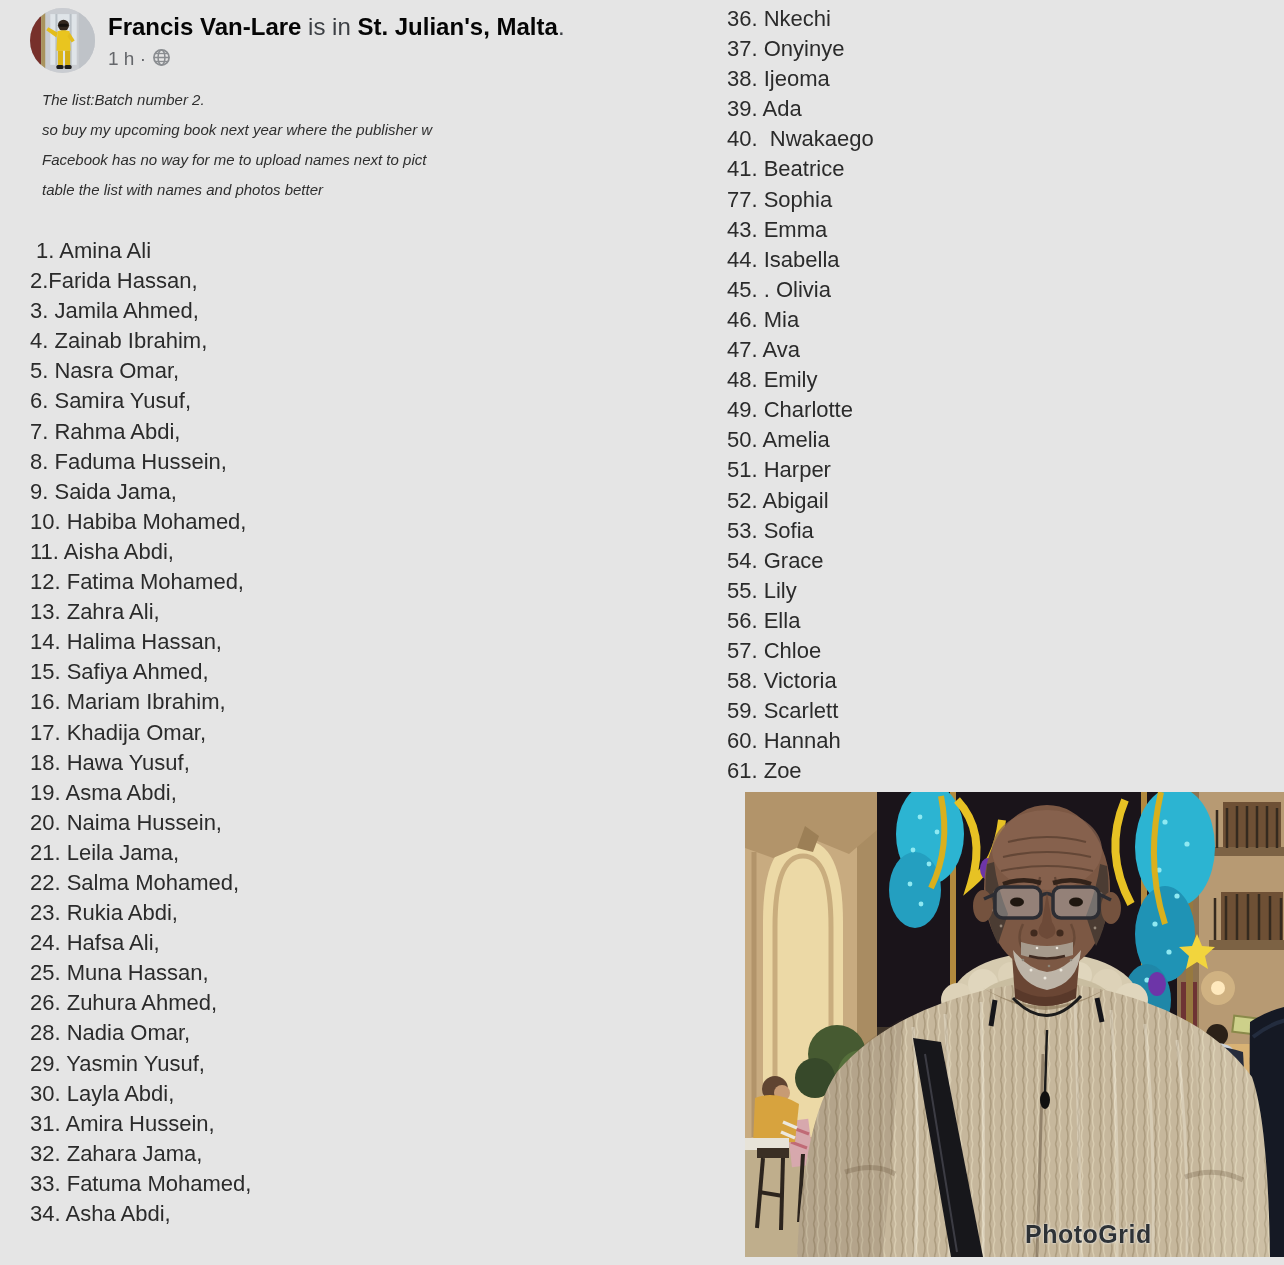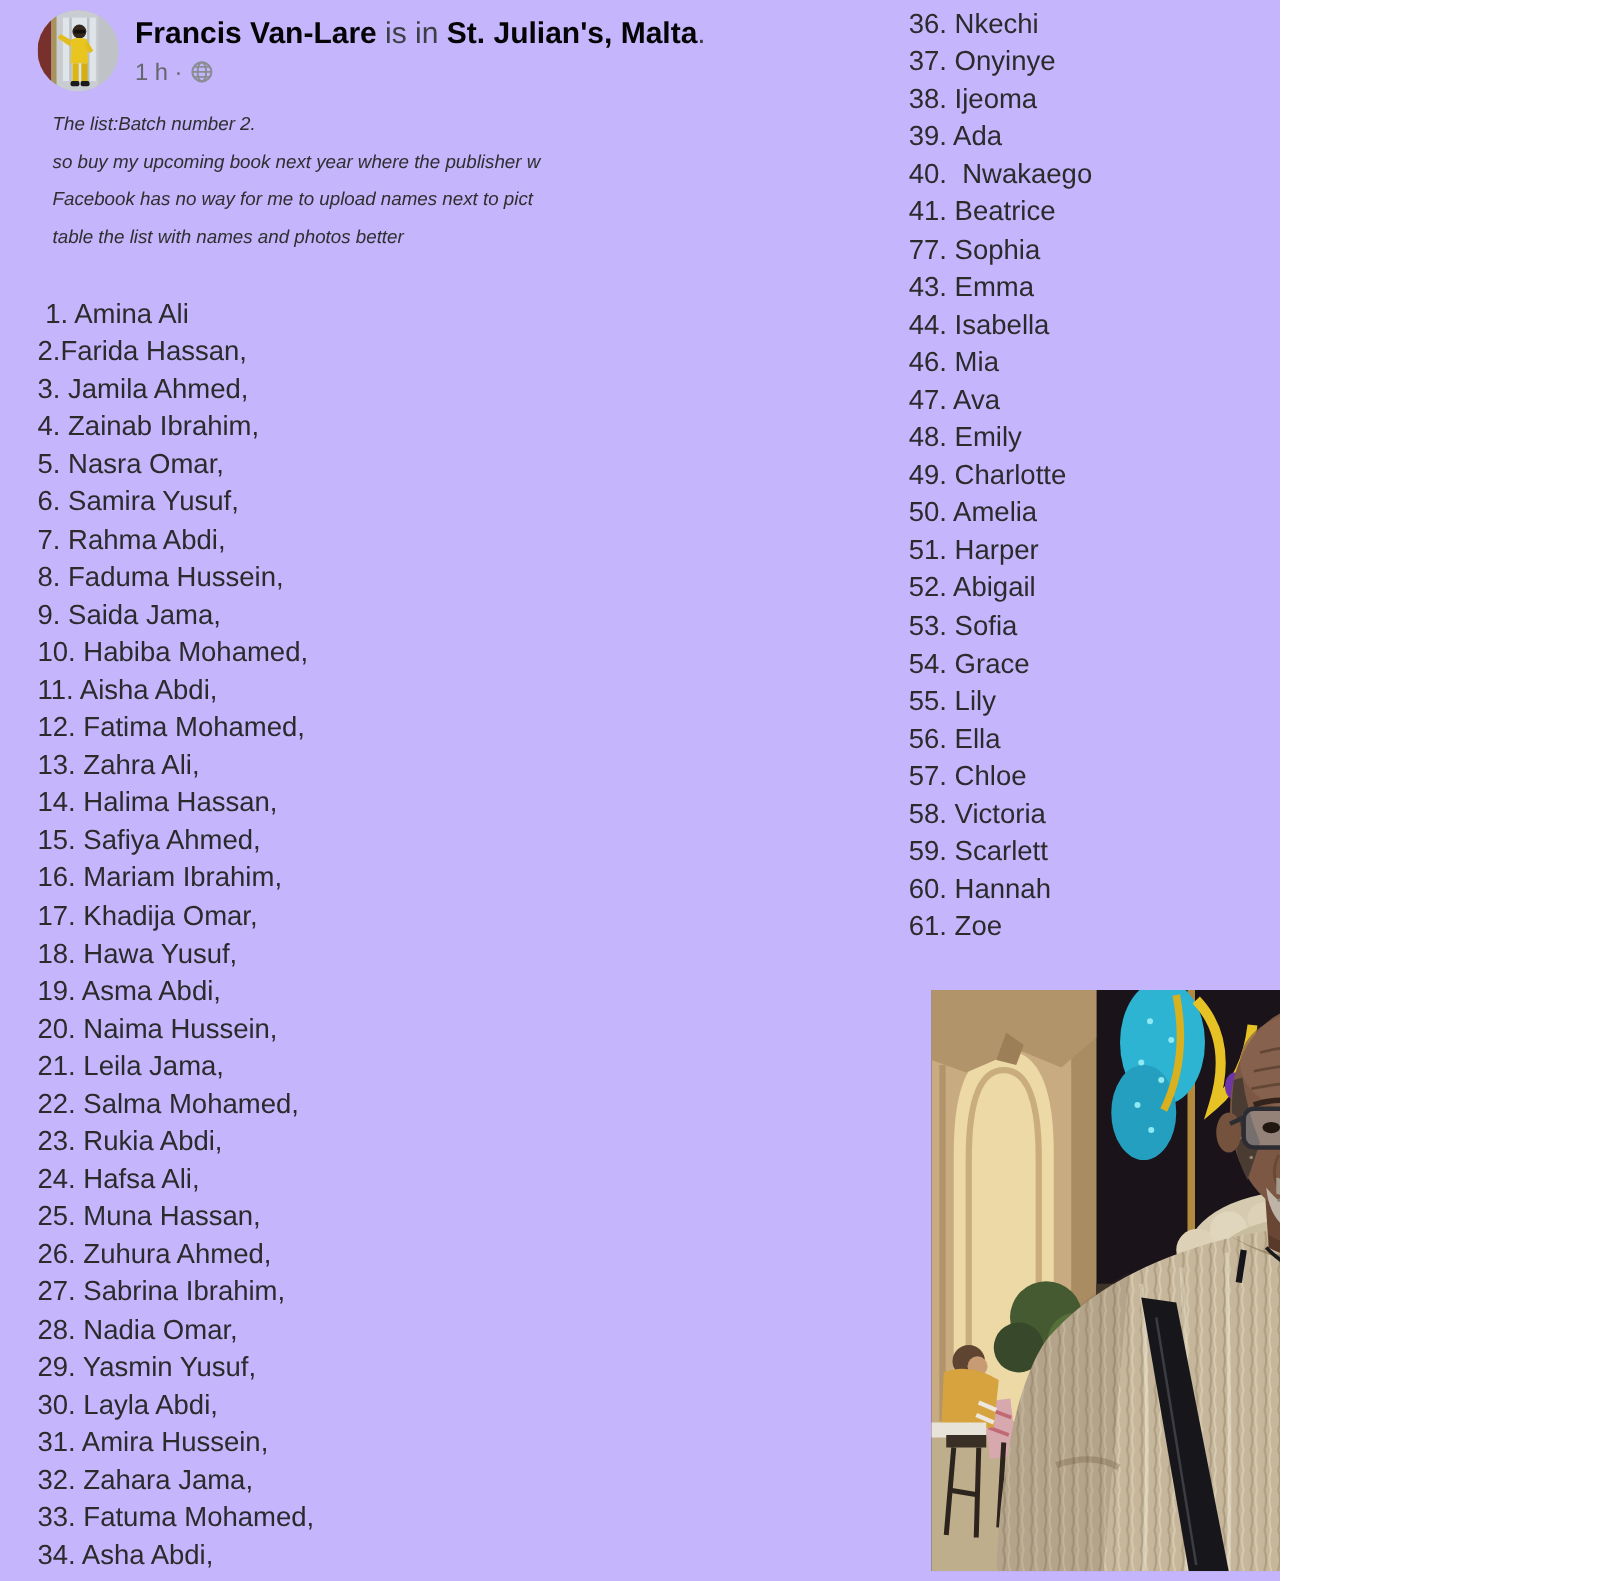--- a/index.html
+++ b/index.html
@@ -1,16 +1,16 @@
 <!DOCTYPE html>
 <html><head>
 <meta charset="utf-8">
 <style>
   html,body{margin:0;padding:0;background:#ffffff;}
-  .page{position:relative;width:1024px;height:1265px;background:#c4b5fd;overflow:hidden;
+  .page{position:relative;width:1284px;height:1265px;background:#e5e5e5;overflow:hidden;
         font-family:"Liberation Sans",sans-serif;color:#303030;}
   
   .post-header{position:absolute;left:30px;top:8px;display:flex;gap:13px;}
   .avatar{width:65px;height:65px;border-radius:50%;overflow:hidden;flex:0 0 auto;
           box-shadow:0 0 0 1px rgba(0,0,0,.08) inset;}
   .header-text{padding-top:5px;}
   .name-line{font-size:24px;line-height:28px;color:#0a0a0a;white-space:pre;}
   .author{font-weight:bold;color:#050505;}
   .connector{font-weight:normal;color:#3c3f44;white-space:pre;}
   .location{font-weight:bold;color:#050505;}
@@ -104,39 +104,39 @@
       <div class="name-item">17. Khadija Omar,</div>
       <div class="name-item">18. Hawa Yusuf,</div>
       <div class="name-item">19. Asma Abdi,</div>
       <div class="name-item">20. Naima Hussein,</div>
       <div class="name-item">21. Leila Jama,</div>
       <div class="name-item">22. Salma Mohamed,</div>
       <div class="name-item">23. Rukia Abdi,</div>
       <div class="name-item">24. Hafsa Ali,</div>
       <div class="name-item">25. Muna Hassan,</div>
       <div class="name-item">26. Zuhura Ahmed,</div>
-      <div class="name-item">27. Sabrina Ibrahim,</div>
       <div class="name-item">28. Nadia Omar,</div>
       <div class="name-item">29. Yasmin Yusuf,</div>
       <div class="name-item">30. Layla Abdi,</div>
       <div class="name-item">31. Amira Hussein,</div>
       <div class="name-item">32. Zahara Jama,</div>
       <div class="name-item">33. Fatuma Mohamed,</div>
       <div class="name-item">34. Asha Abdi,</div>
     </div>
   <div class="name-list list-right">
       <div class="name-item">36. Nkechi</div>
       <div class="name-item">37. Onyinye</div>
       <div class="name-item">38. Ijeoma</div>
       <div class="name-item">39. Ada</div>
       <div class="name-item">40.  Nwakaego</div>
       <div class="name-item">41. Beatrice</div>
       <div class="name-item">77. Sophia</div>
       <div class="name-item">43. Emma</div>
       <div class="name-item">44. Isabella</div>
+      <div class="name-item">45. . Olivia</div>
       <div class="name-item">46. Mia</div>
       <div class="name-item">47. Ava</div>
       <div class="name-item">48. Emily</div>
       <div class="name-item">49. Charlotte</div>
       <div class="name-item">50. Amelia</div>
       <div class="name-item">51. Harper</div>
       <div class="name-item">52. Abigail</div>
       <div class="name-item">53. Sofia</div>
       <div class="name-item">54. Grace</div>
       <div class="name-item">55. Lily</div>

